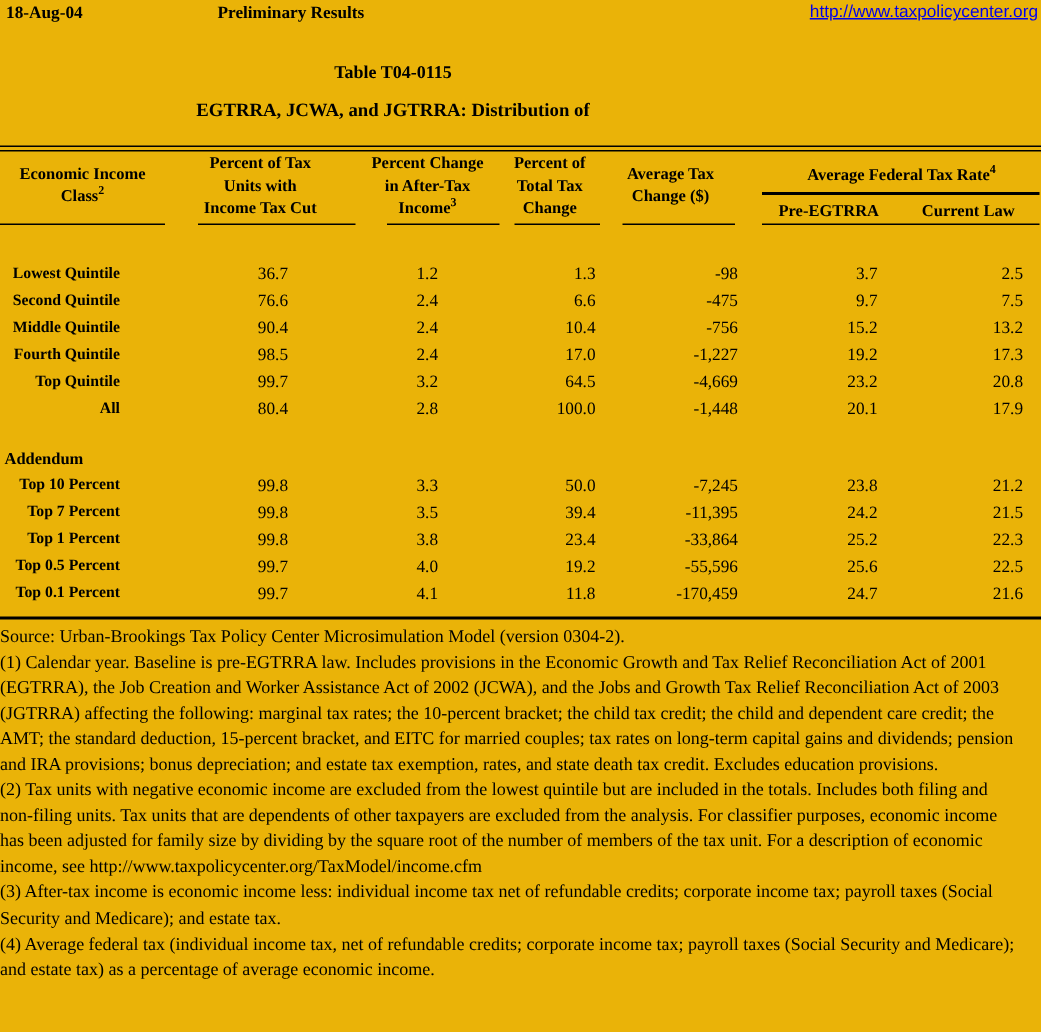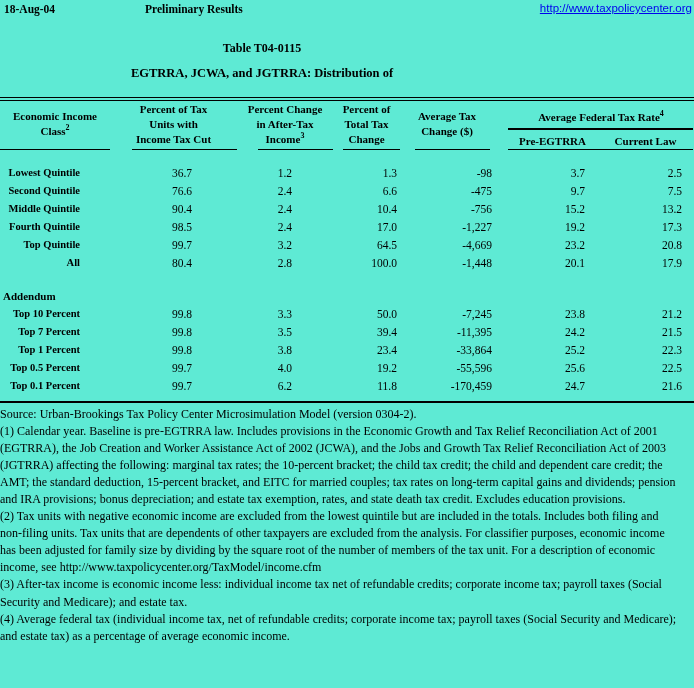--- a/index.html
+++ b/index.html
@@ -1,16 +1,16 @@
 <!DOCTYPE html>
 <html><head>
 <meta charset="utf-8">
 <style>
   html,body {margin:0; padding:0; background:#fff;}
-  .page {position:relative; width:694px; height:688px; background:#5eead4;
+  .page {position:relative; width:694px; height:688px; background:#eab308;
          font-family:"Liberation Serif", serif; color:#000; overflow:hidden;}
 
   
   .topbar {position:relative; height:18px;}
   .date   {position:absolute; left:4px;  top:3px; font-weight:bold; font-size:11.5px;}
   .prelim {position:absolute; left:145px; top:3px; font-weight:bold; font-size:11.5px;text-align:center;}
   .toplink{position:absolute; right:2px; top:2px; font-family:"Liberation Sans", sans-serif;
            font-size:11.5px; color:#0000EE; text-decoration:underline; cursor:pointer;}
 
   
@@ -35,21 +35,21 @@
   .r4{left:10px;right:0}.r5{left:15px;right:4px}.rg{left:14px;right:1px}
   .cgroup {display:flex; flex-direction:column; padding-top:9px;}
   .grouplabel {line-height:14px; text-align:center; padding-left:14px;}
   .gmidrule {height:1.5px; background:#000; margin:4px 1px 0 14px;}
   .gsub {display:flex; flex:1; align-items:flex-end; padding-bottom:3px;}
   .g6 {width:103px; text-align:center; padding-left:14px; box-sizing:border-box;}
   .g7 {width:97px;  text-align:center;}
 
   
   .tbody {}
-  #main-rows {margin-top:14px;}
+  #main-rows {margin-top:24px;}
   .trow {display:flex; height:18px; line-height:18px;}
   .cell {box-sizing:border-box;}
   .lab  {font-weight:bold; font-size:10.5px; text-align:right; padding-right:30px; white-space:nowrap;}
   .num  {font-size:11.5px; text-align:right;}
   .c2.num{padding-right:45px} .c3.num{padding-right:41px} .c4.num{padding-right:3px}
   .c5.num{padding-right:2px}  .c6.num{padding-right:12px} .c7.num{padding-right:12px}
   .addlabel {margin-top:15px; height:18px; line-height:18px; font-weight:bold;
              font-size:11px; padding-left:3px;}
   .botrule {margin-top:6px; height:1.5px; background:#000;}
 
@@ -208,21 +208,21 @@
           <div class="cell c2 num">99.7</div>
           <div class="cell c3 num">4.0</div>
           <div class="cell c4 num">19.2</div>
           <div class="cell c5 num">-55,596</div>
           <div class="cell c6 num">25.6</div>
           <div class="cell c7 num">22.5</div>
         </div>
         <div class="trow">
           <div class="cell c1 lab">Top 0.1 Percent</div>
           <div class="cell c2 num">99.7</div>
-          <div class="cell c3 num">6.2</div>
+          <div class="cell c3 num">4.1</div>
           <div class="cell c4 num">11.8</div>
           <div class="cell c5 num">-170,459</div>
           <div class="cell c6 num">24.7</div>
           <div class="cell c7 num">21.6</div>
         </div>
       </div>
 
     <div class="botrule"></div>
   </div>
 

